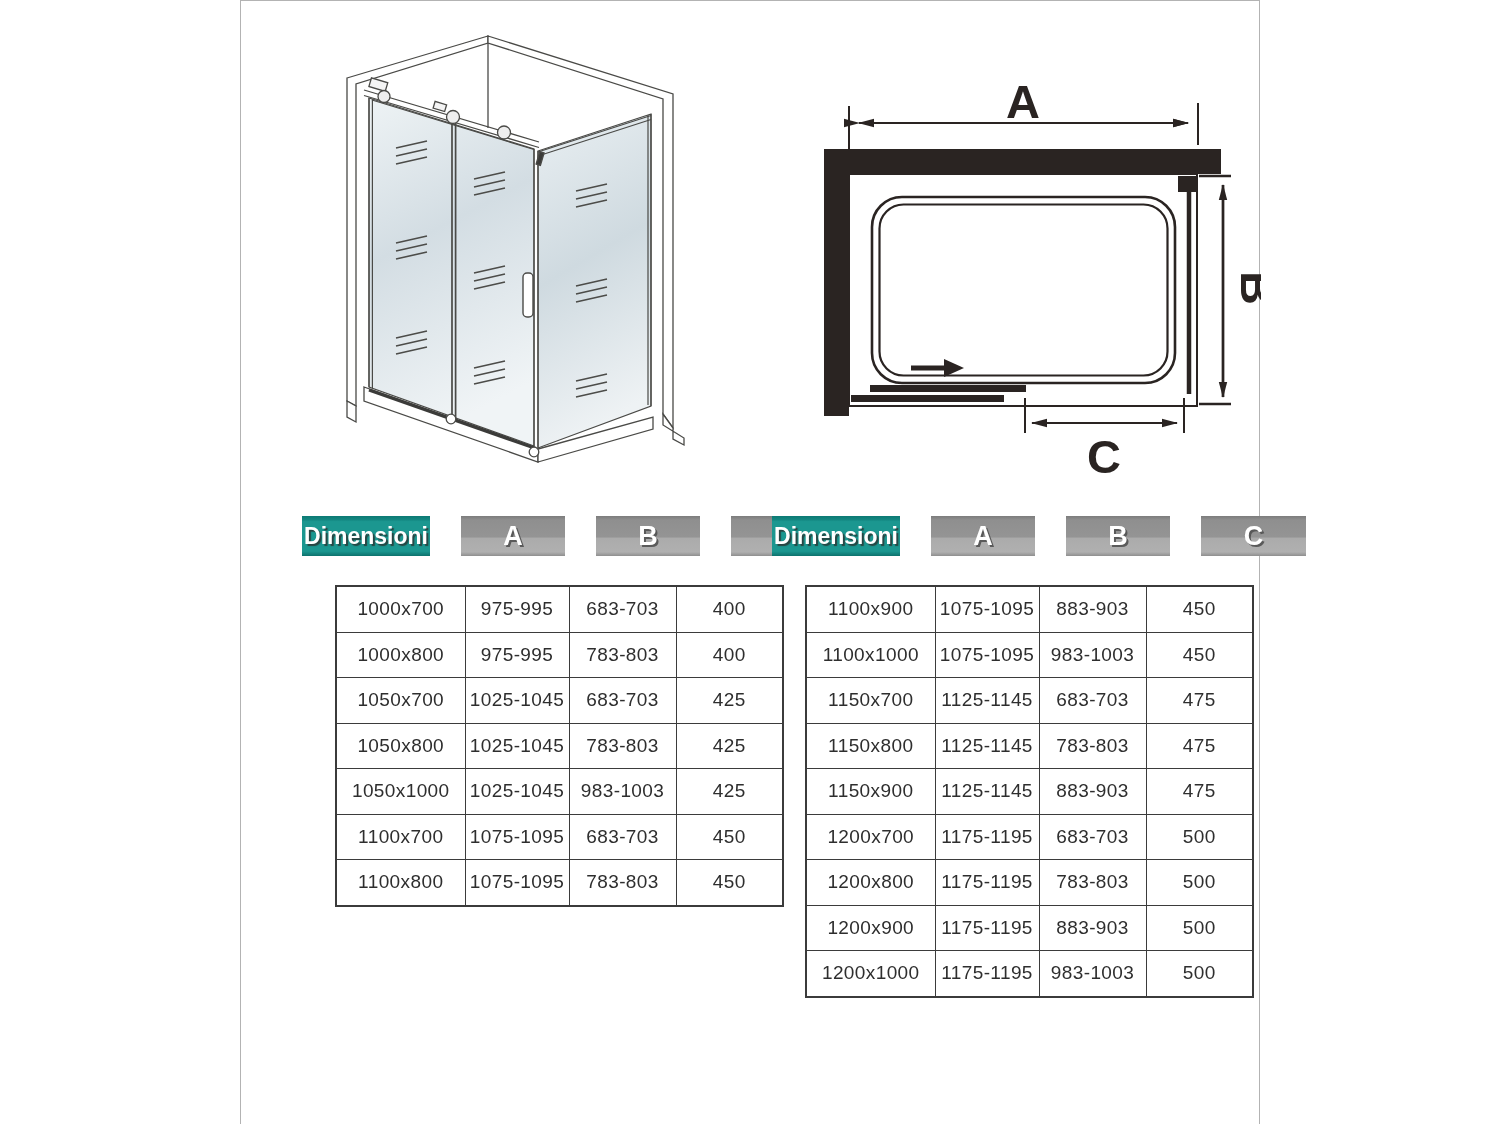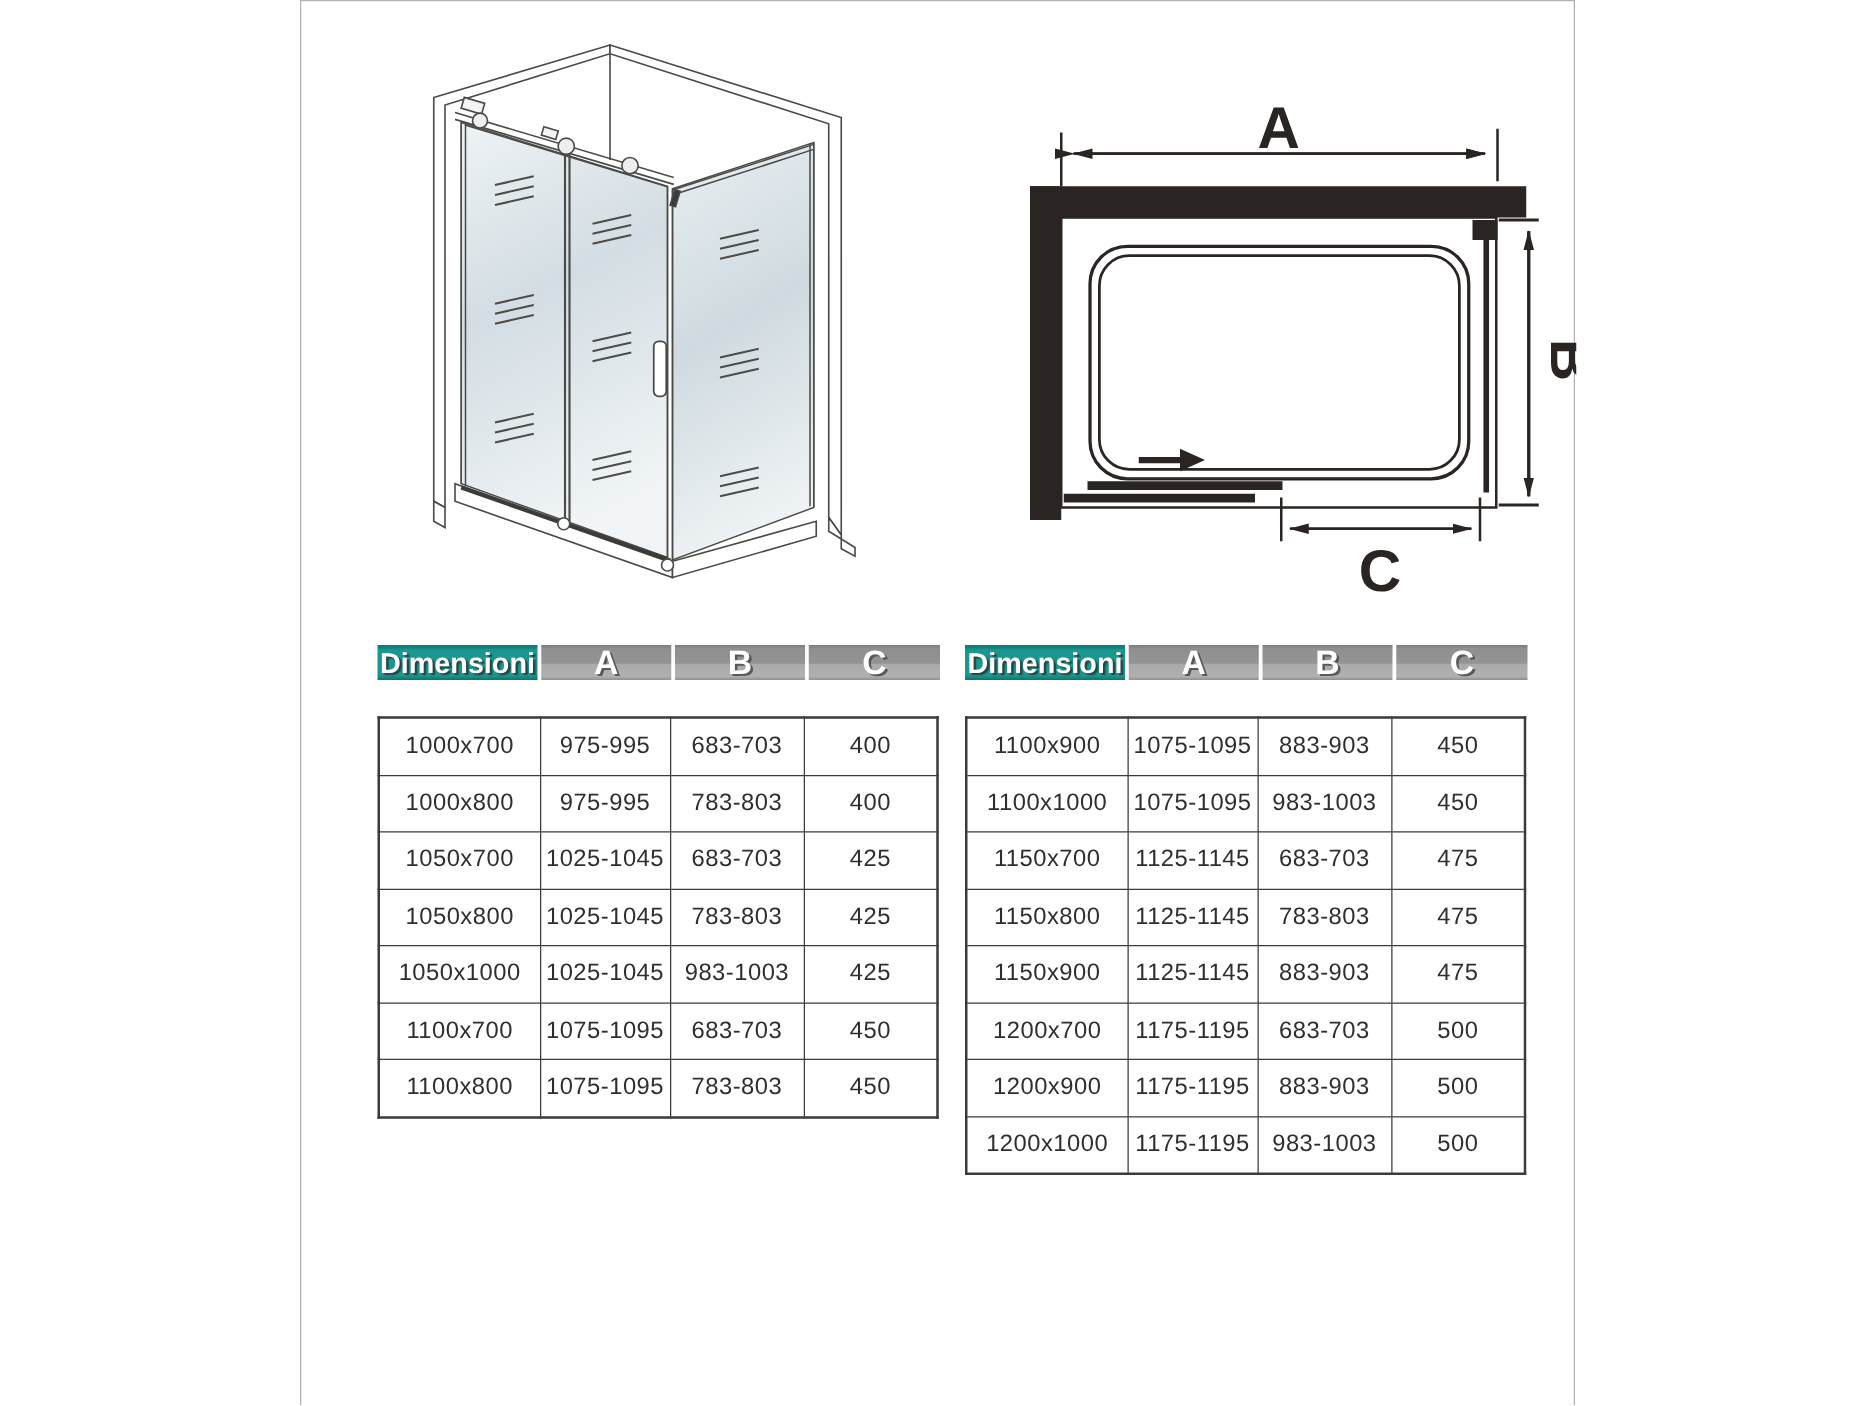--- a/index.html
+++ b/index.html
@@ -9,37 +9,37 @@
   }
   .content-panel{
     position:absolute;left:240px;top:0;width:1018px;height:1123px;
     background:#ffffff;border:1px solid #b3b3b3;border-bottom:none;
   }
   .abs{position:absolute;}
   
   .dims-block{position:absolute;width:447px;}
   .dims-block.left{left:61px;top:515px;}
   .dims-block.right{left:531px;top:515px;}
-  .dim-header{display:flex;height:28px;}
+  .dim-header{display:flex;height:40px;gap:28px;}
   .dim-header .hcell{
     flex:0 0 auto;display:flex;align-items:center;justify-content:center;
     color:#ffffff;font-weight:bold;margin-right:3px;
     background:linear-gradient(180deg,#7c7c7c 0%,#8f8f8f 10%,#949494 52%,#ababab 56%,#b0b0b0 90%,#8f8f8f 100%);
     font-size:27px;text-shadow:2px 2px 0 rgba(85,85,85,0.95);
     width:104px;
   }
   .dim-header .hcell:first-child{
     width:128px;font-size:23px;
     background:linear-gradient(180deg,#0c7a74 0%,#128680 9%,#1b9790 14%,#1b9790 88%,#0d726d 100%);
     text-shadow:2px 2px 1px rgba(40,60,58,0.9);
   }
   .dim-header .hcell:last-child{margin-right:0;width:105px;}
   table.dim-body{
     margin-top:29px;border-collapse:collapse;table-layout:fixed;
-    width:447px;border:2.5px solid #3b3b3b;
+    width:447px;border:2.5px solid #3b3b3b;margin-left:33px;
   }
   table.dim-body td{
     border:1.6px solid #3b3b3b;height:44.5px;text-align:center;vertical-align:middle;
     font-size:19px;color:#2e2e2e;letter-spacing:0.4px;padding:0;
   }
   table.dim-body col.c0{width:129px;}
   table.dim-body col.c1{width:104px;}
   table.dim-body col.c2{width:107px;}
   table.dim-body col.c3{width:107px;}
 </style>
@@ -271,20 +271,26 @@
             <td>883-903</td>
             <td>475</td>
           </tr>
           <tr>
             <td>1200x700</td>
             <td>1175-1195</td>
             <td>683-703</td>
             <td>500</td>
           </tr>
           <tr>
+            <td>1200x800</td>
+            <td>1175-1195</td>
+            <td>783-803</td>
+            <td>500</td>
+          </tr>
+          <tr>
             <td>1200x900</td>
             <td>1175-1195</td>
             <td>883-903</td>
             <td>500</td>
           </tr>
           <tr>
             <td>1200x1000</td>
             <td>1175-1195</td>
             <td>983-1003</td>
             <td>500</td>

